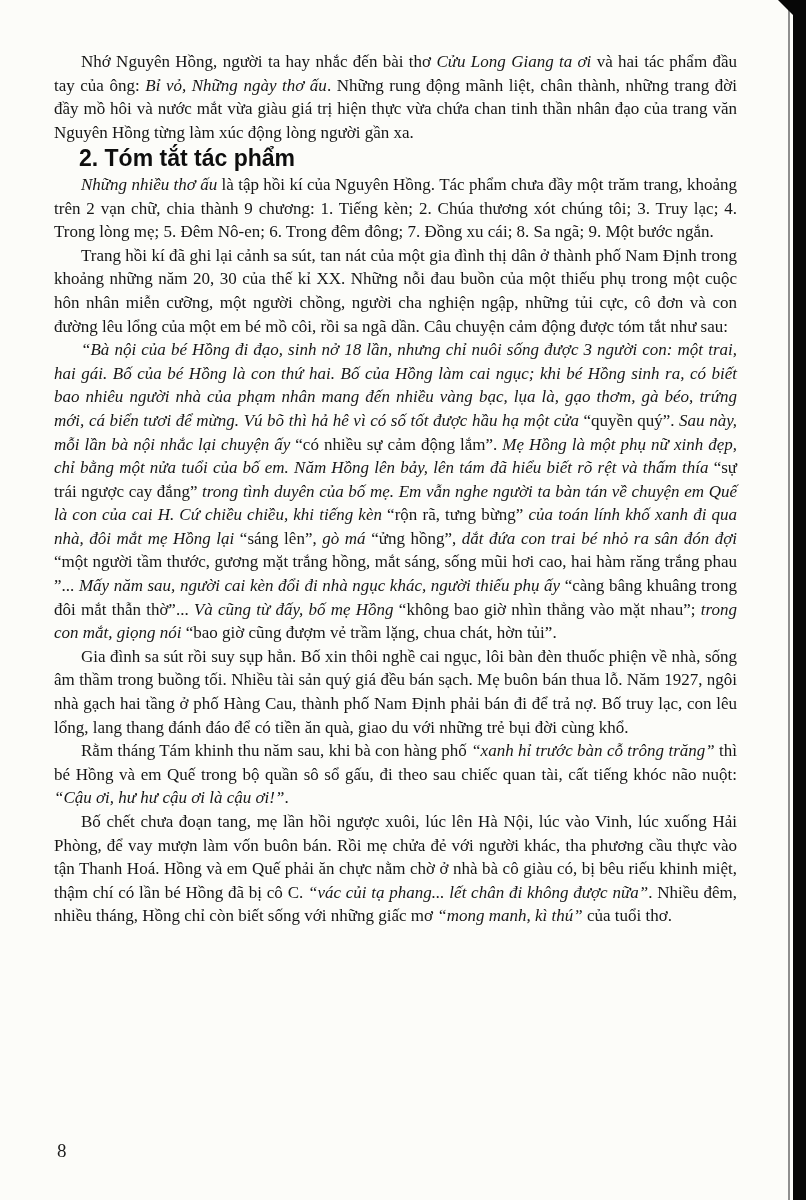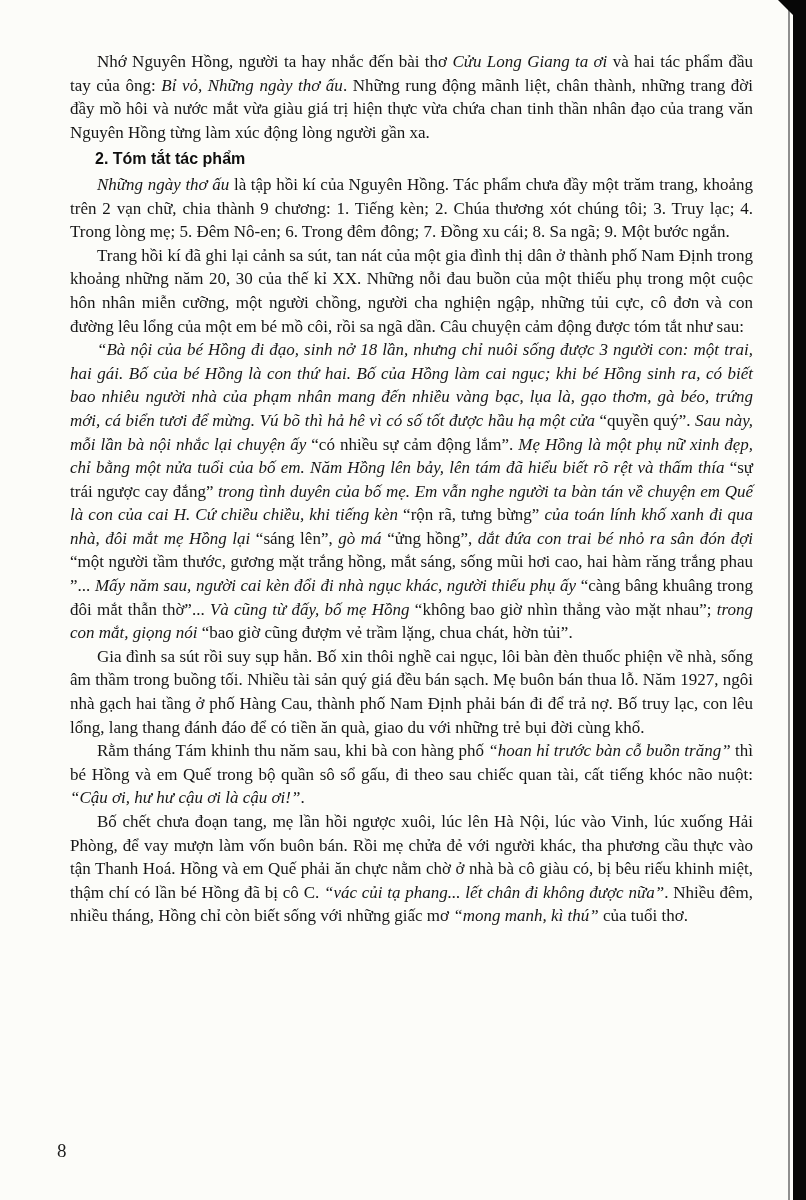--- a/index.html
+++ b/index.html
@@ -14,37 +14,37 @@
     background: #ffffff;
     font-family: "Liberation Serif", "DejaVu Serif", serif;
   }
   .page {
     position: absolute;
     inset: 0;
     background: #fcfcf9;
   }
   .text-column {
     position: absolute;
-    left: 70px;
+    left: 54px;
     top: 50px;
     width: 683px;
     color: #161616;
     font-size: 17px;
     line-height: 23.6px;
   }
   p.paragraph {
     margin: 0;
     text-indent: 27px;
     text-align: justify;
   }
   h2.heading {
     margin: 3px 0 2px 0;
     text-indent: 25px;
     font-family: "Liberation Sans", "DejaVu Sans", sans-serif;
-    font-size: 16px;
+    font-size: 23px;
     font-weight: 700;
     color: #0e0e0e;
   }
   .italic {
     font-style: italic;
   }
   .page-number {
     position: absolute;
     left: 57px;
     bottom: 38px;
@@ -77,24 +77,24 @@
     border-left: 15px solid transparent;
   }
 </style>
 </head>
 <body>
 
 <div class="page">
   <div class="text-column">
       <p class="paragraph"><span>Nhớ Nguyên Hồng, người ta hay nhắc đến bài thơ </span><span class="italic">Cửu Long Giang ta ơi</span><span> và hai tác phẩm đầu tay của ông: </span><span class="italic">Bỉ vỏ, Những ngày thơ ấu</span><span>. Những rung động mãnh liệt, chân thành, những trang đời đầy mồ hôi và nước mắt vừa giàu giá trị hiện thực vừa chứa chan tinh thần nhân đạo của trang văn Nguyên Hồng từng làm xúc động lòng người gần xa.</span></p>
       <h2 class="heading"><span>2. Tóm tắt tác phẩm</span></h2>
-      <p class="paragraph"><span class="italic">Những ngày thơ ấu</span><span> là tập hồi kí của Nguyên Hồng. Tác phẩm chưa đầy một trăm trang, khoảng trên 2 vạn chữ, chia thành 9 chương: 1. Tiếng kèn; 2. Chúa thương xót chúng tôi; 3. Truy lạc; 4. Trong lòng mẹ; 5. Đêm Nô-en; 6. Trong đêm đông; 7. Đồng xu cái; 8. Sa ngã; 9. Một bước ngắn.</span></p>
+      <p class="paragraph"><span class="italic">Những nhiều thơ ấu</span><span> là tập hồi kí của Nguyên Hồng. Tác phẩm chưa đầy một trăm trang, khoảng trên 2 vạn chữ, chia thành 9 chương: 1. Tiếng kèn; 2. Chúa thương xót chúng tôi; 3. Truy lạc; 4. Trong lòng mẹ; 5. Đêm Nô-en; 6. Trong đêm đông; 7. Đồng xu cái; 8. Sa ngã; 9. Một bước ngắn.</span></p>
       <p class="paragraph"><span>Trang hồi kí đã ghi lại cảnh sa sút, tan nát của một gia đình thị dân ở thành phố Nam Định trong khoảng những năm 20, 30 của thế kỉ XX. Những nỗi đau buồn của một thiếu phụ trong một cuộc hôn nhân miễn cưỡng, một người chồng, người cha nghiện ngập, những tủi cực, cô đơn và con đường lêu lổng của một em bé mồ côi, rồi sa ngã dần. Câu chuyện cảm động được tóm tắt như sau:</span></p>
       <p class="paragraph"><span class="italic">“Bà nội của bé Hồng đi đạo, sinh nở 18 lần, nhưng chỉ nuôi sống được 3 người con: một trai, hai gái. Bố của bé Hồng là con thứ hai. Bố của Hồng làm cai ngục; khi bé Hồng sinh ra, có biết bao nhiêu người nhà của phạm nhân mang đến nhiều vàng bạc, lụa là, gạo thơm, gà béo, trứng mới, cá biển tươi để mừng. Vú bõ thì hả hê vì có số tốt được hầu hạ một cửa </span><span>“quyền quý”. </span><span class="italic">Sau này, mỗi lần bà nội nhắc lại chuyện ấy </span><span>“có nhiều sự cảm động lắm”. </span><span class="italic">Mẹ Hồng là một phụ nữ xinh đẹp, chỉ bằng một nửa tuổi của bố em. Năm Hồng lên bảy, lên tám đã hiểu biết rõ rệt và thấm thía </span><span>“sự trái ngược cay đắng” </span><span class="italic">trong tình duyên của bố mẹ. Em vẫn nghe người ta bàn tán về chuyện em Quế là con của cai H. Cứ chiều chiều, khi tiếng kèn </span><span>“rộn rã, tưng bừng” </span><span class="italic">của toán lính khố xanh đi qua nhà, đôi mắt mẹ Hồng lại </span><span>“sáng lên”, </span><span class="italic">gò má </span><span>“ửng hồng”, </span><span class="italic">dắt đứa con trai bé nhỏ ra sân đón đợi </span><span>“một người tầm thước, gương mặt trắng hồng, mắt sáng, sống mũi hơi cao, hai hàm răng trắng phau ”... </span><span class="italic">Mấy năm sau, người cai kèn đổi đi nhà ngục khác, người thiếu phụ ấy </span><span>“càng bâng khuâng trong đôi mắt thẫn thờ”... </span><span class="italic">Và cũng từ đấy, bố mẹ Hồng </span><span>“không bao giờ nhìn thẳng vào mặt nhau”; </span><span class="italic">trong con mắt, giọng nói </span><span>“bao giờ cũng đượm vẻ trầm lặng, chua chát, hờn tủi”.</span></p>
       <p class="paragraph"><span>Gia đình sa sút rồi suy sụp hẳn. Bố xin thôi nghề cai ngục, lôi bàn đèn thuốc phiện về nhà, sống âm thầm trong buồng tối. Nhiều tài sản quý giá đều bán sạch. Mẹ buôn bán thua lỗ. Năm 1927, ngôi nhà gạch hai tầng ở phố Hàng Cau, thành phố Nam Định phải bán đi để trả nợ. Bố truy lạc, con lêu lổng, lang thang đánh đáo để có tiền ăn quà, giao du với những trẻ bụi đời cùng khổ.</span></p>
-      <p class="paragraph"><span>Rằm tháng Tám khinh thu năm sau, khi bà con hàng phố </span><span class="italic">“hoan hỉ trước bàn cỗ buồn trăng”</span><span> thì bé Hồng và em Quế trong bộ quần sô sổ gấu, đi theo sau chiếc quan tài, cất tiếng khóc não nuột: </span><span class="italic">“Cậu ơi, hư hư cậu ơi là cậu ơi!”</span><span>.</span></p>
+      <p class="paragraph"><span>Rằm tháng Tám khinh thu năm sau, khi bà con hàng phố </span><span class="italic">“xanh hỉ trước bàn cỗ trông trăng”</span><span> thì bé Hồng và em Quế trong bộ quần sô sổ gấu, đi theo sau chiếc quan tài, cất tiếng khóc não nuột: </span><span class="italic">“Cậu ơi, hư hư cậu ơi là cậu ơi!”</span><span>.</span></p>
       <p class="paragraph"><span>Bố chết chưa đoạn tang, mẹ lần hồi ngược xuôi, lúc lên Hà Nội, lúc vào Vinh, lúc xuống Hải Phòng, để vay mượn làm vốn buôn bán. Rồi mẹ chửa đẻ với người khác, tha phương cầu thực vào tận Thanh Hoá. Hồng và em Quế phải ăn chực nằm chờ ở nhà bà cô giàu có, bị bêu riếu khinh miệt, thậm chí có lần bé Hồng đã bị cô C. </span><span class="italic">“vác củi tạ phang... lết chân đi không được nữa”</span><span>. Nhiều đêm, nhiều tháng, Hồng chỉ còn biết sống với những giấc mơ </span><span class="italic">“mong manh, kì thú”</span><span> của tuổi thơ.</span></p>
     </div>
   <div class="page-number">8</div>
   <div class="edge-line"></div>
   <div class="edge-bar"></div>
   <div class="corner-wedge"></div>
 </div>
 
 </body></html>

